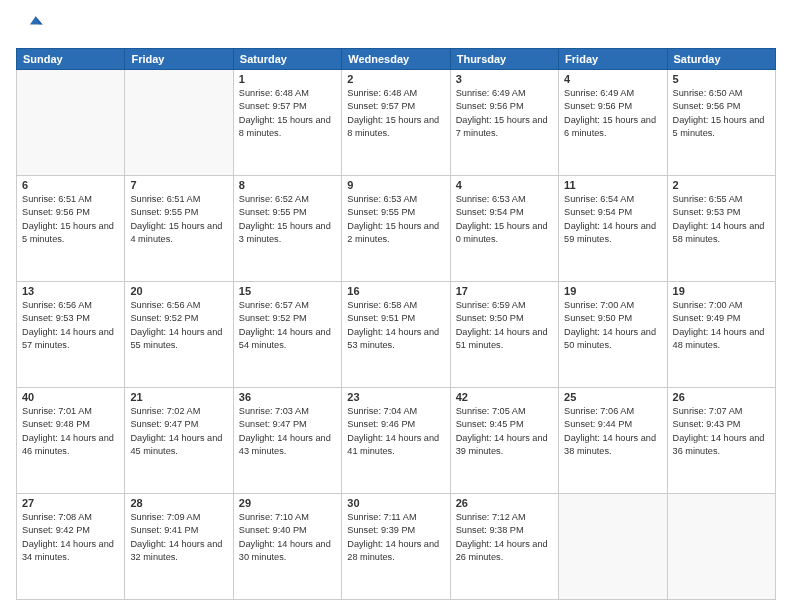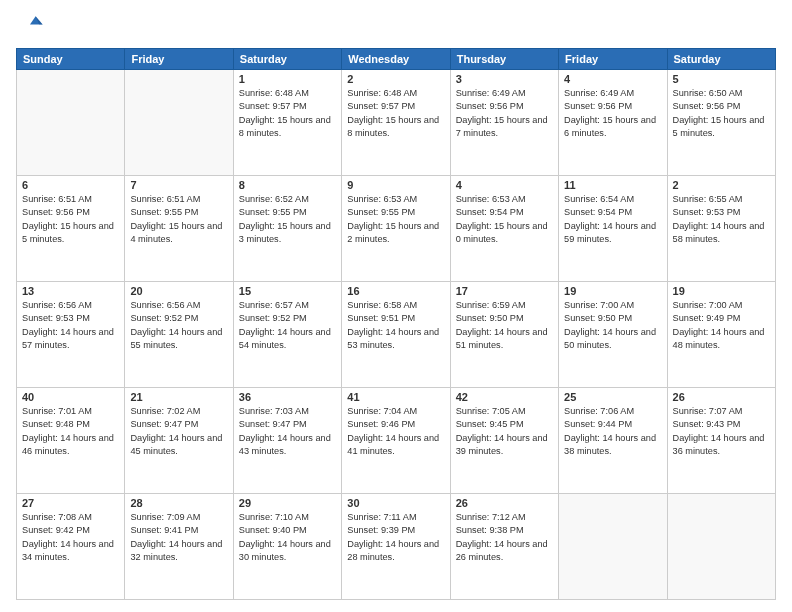--- a/index.html
+++ b/index.html
@@ -221,21 +221,21 @@
           </td>
           <td>
             <span class="day-num">21</span>
             <div class="day-info">Sunrise: 7:02 AM<br>Sunset: 9:47 PM<br>Daylight: 14 hours and 45 minutes.</div>
           </td>
           <td>
             <span class="day-num">36</span>
             <div class="day-info">Sunrise: 7:03 AM<br>Sunset: 9:47 PM<br>Daylight: 14 hours and 43 minutes.</div>
           </td>
           <td>
-            <span class="day-num">41</span>
+            <span class="day-num">23</span>
             <div class="day-info">Sunrise: 7:04 AM<br>Sunset: 9:46 PM<br>Daylight: 14 hours and 41 minutes.</div>
           </td>
           <td>
             <span class="day-num">42</span>
             <div class="day-info">Sunrise: 7:05 AM<br>Sunset: 9:45 PM<br>Daylight: 14 hours and 39 minutes.</div>
           </td>
           <td>
             <span class="day-num">25</span>
             <div class="day-info">Sunrise: 7:06 AM<br>Sunset: 9:44 PM<br>Daylight: 14 hours and 38 minutes.</div>
           </td>

